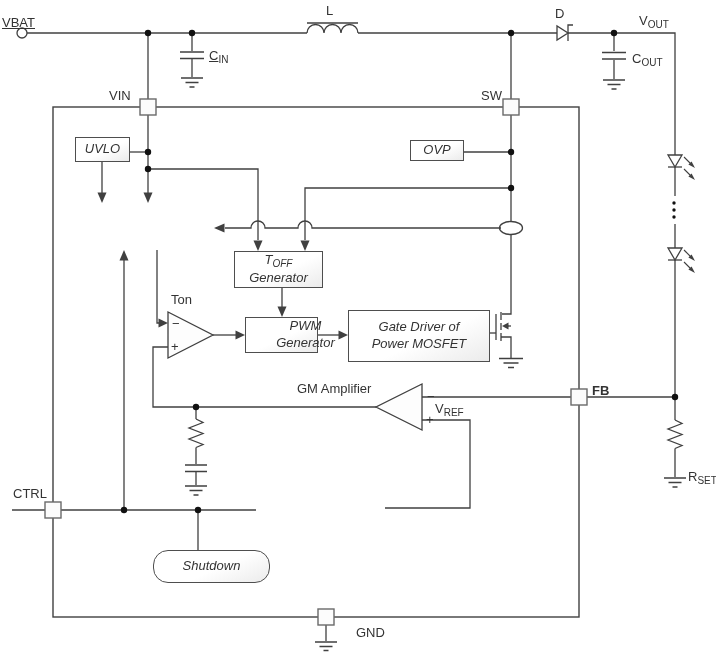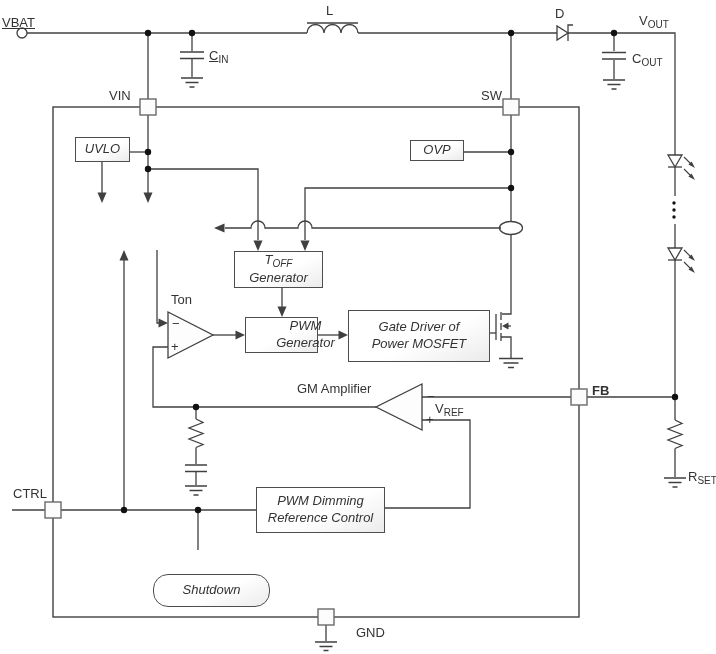--- a/index.html
+++ b/index.html
@@ -158,25 +158,21 @@
     <div>Generator</div>
   </div>
   <div class="blk" style="left:245px;top:317px;width:73px;height:36px;padding-left:48px;">
     <div>PWM</div>
     <div>Generator</div>
   </div>
   <div class="blk" style="left:348px;top:310px;width:142px;height:52px;">
     <div>Gate Driver of</div>
     <div>Power MOSFET</div>
   </div>
-  <div class="blk" style="left:256px;top:487px;width:129px;height:46px;">
-    <div>PWM Dimming</div>
-    <div>Reference Control</div>
-  </div>
-  <div class="blk" style="left:153px;top:574px;width:117px;height:33px;border-radius:15px;">
+  <div class="blk" style="left:153px;top:550px;width:117px;height:33px;border-radius:15px;">
     <div>Shutdown</div>
   </div>
 
   <div class="lbl" style="left:2px;top:16px;text-decoration:underline;">VBAT</div>
   <div class="lbl" style="left:326px;top:4px;">L</div>
   <div class="lbl" style="left:555px;top:7px;">D</div>
   <div class="lbl" style="left:209px;top:49px;text-decoration:underline;"><span>C</span><span class="sub">IN</span></div>
   <div class="lbl" style="left:632px;top:52px;"><span>C</span><span class="sub">OUT</span></div>
   <div class="lbl" style="left:639px;top:14px;"><span>V</span><span class="sub">OUT</span></div>
   <div class="lbl" style="left:688px;top:426px;margin-top:44px;"><span>R</span><span class="sub">SET</span></div>

